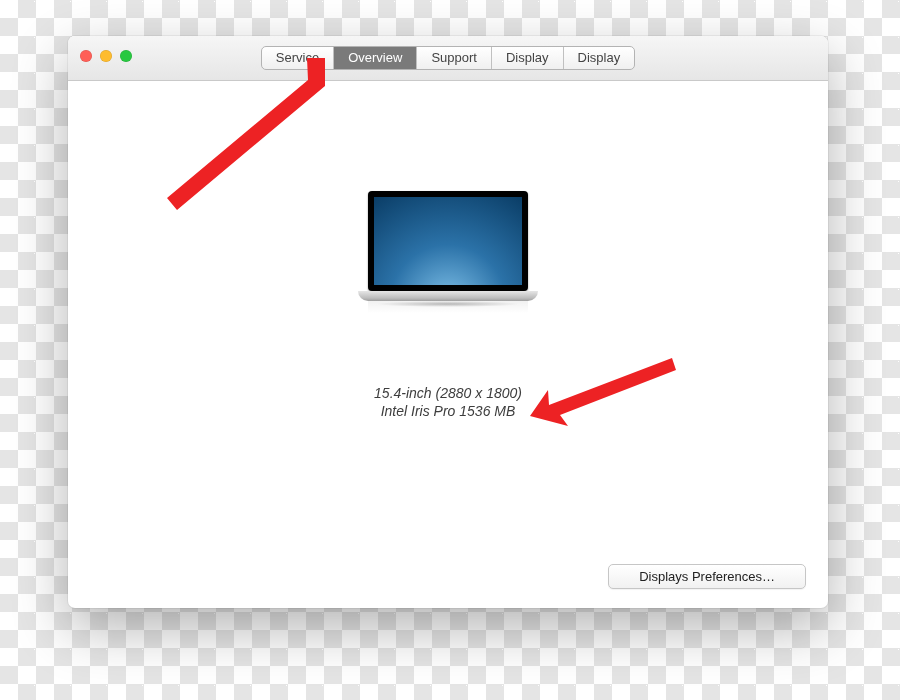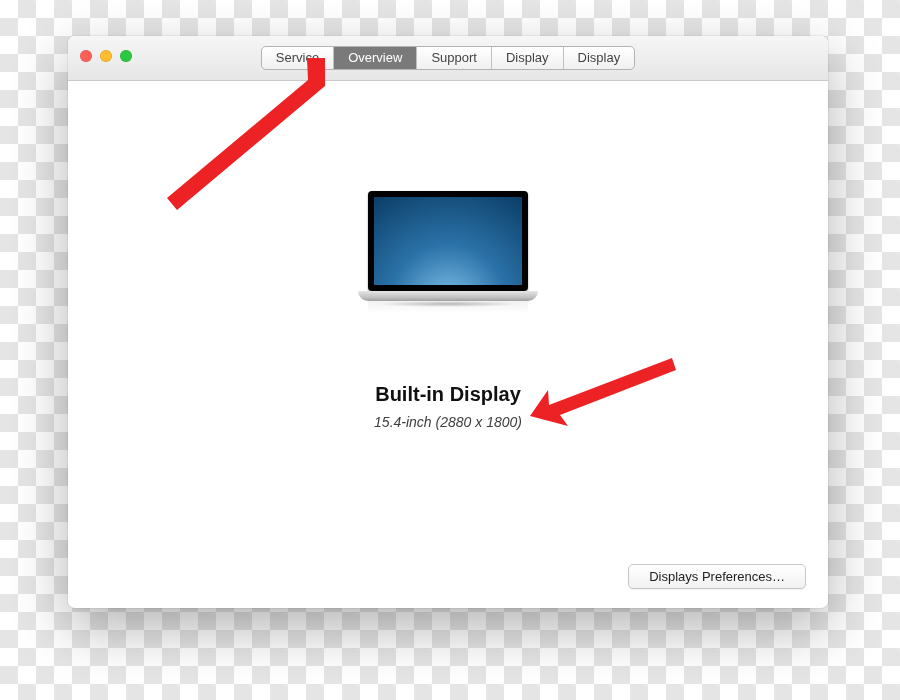--- a/index.html
+++ b/index.html
@@ -162,21 +162,21 @@
 
   .bottom-btn {
     position: absolute;
     right: 22px;
     bottom: 20px;
     font-size: 13px;
     color: #222;
     background: linear-gradient(to bottom,#ffffff,#f1f1f1);
     border: 1px solid #c6c6c6;
     border-radius: 5px;
-    padding: 4px 20px;
+    padding: 4px 30px;
     box-shadow: 0 1px 1px rgba(0,0,0,0.05);
     cursor: default;
   }
 
   
   .arrow {
     position: absolute;
     pointer-events: none;
   }
 </style>
@@ -207,22 +207,22 @@
 
     <div class="laptop">
       <div class="lap-screen">
           <div class="lap-screen-inner"></div>
         </div>
       <div class="lap-base"></div>
       <div class="lap-reflect"></div>
     </div>
 
     <div class="display-info">
-      <p class="title">Built-in Display</p>
       <p class="line">15.4-inch (2880 x 1800)</p>
+      <p class="line">Intel Iris Pro 1536 MB</p>
     </div>
 
     <button class="bottom-btn">Displays Preferences…</button>
   </div>
 </div>
 
 <svg class="arrow" style="left:0;top:0;" width="900" height="700">
   <polygon points="325,58 325,86 177,210 167,198 308,80 307,58" fill="#ed2224"></polygon>
 </svg>
 

